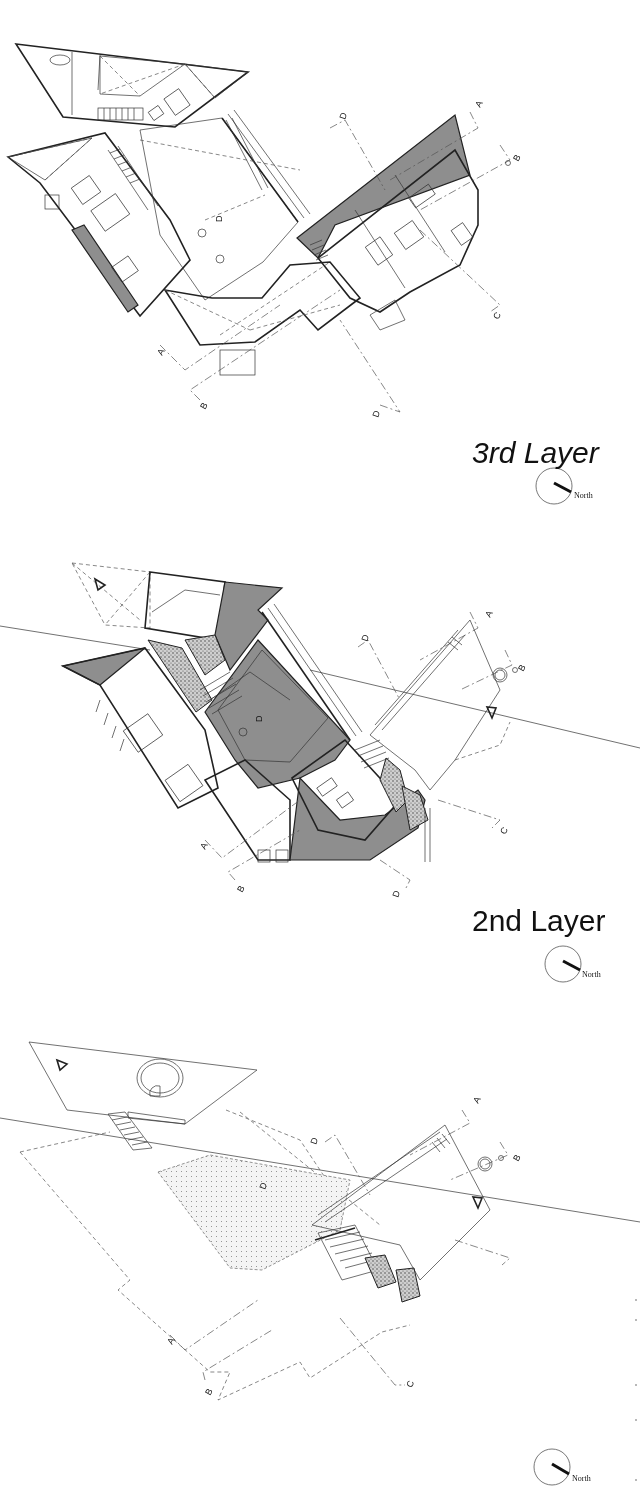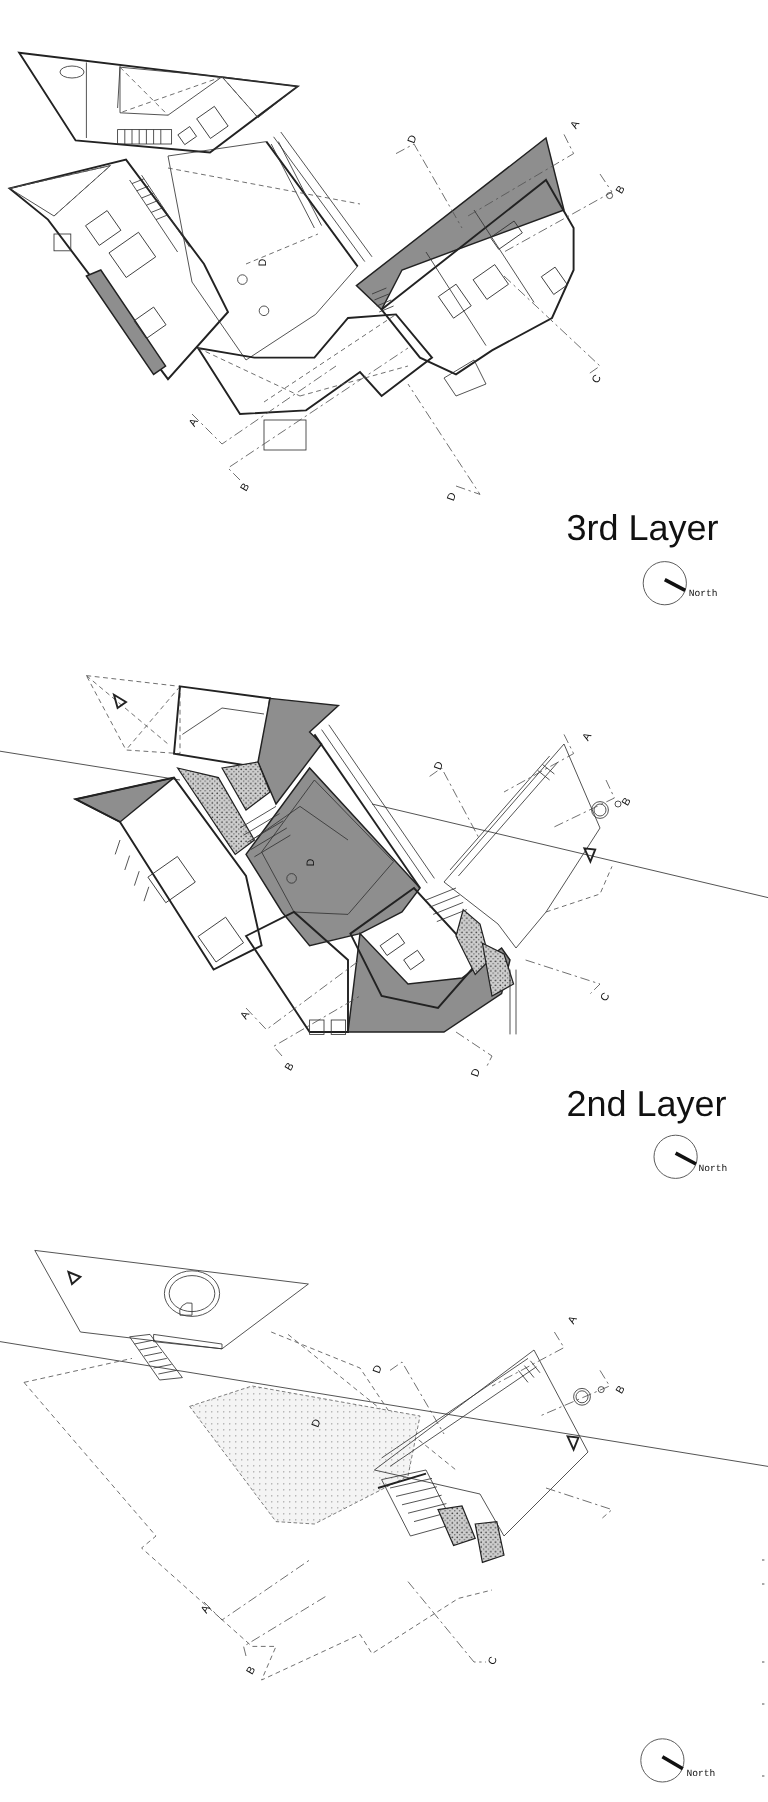--- a/index.html
+++ b/index.html
@@ -1,20 +1,20 @@
 <!DOCTYPE html>
 <html><head>
 <meta charset="utf-8">
 <style>
   html, body { margin: 0; padding: 0; background: #ffffff; }
   body { width: 640px; height: 1502px; position: relative; overflow: hidden; font-family: "Liberation Sans", sans-serif; }
   .sheet { position: absolute; left: 0; top: 0; width: 640px; height: 1502px; }
   svg { position: absolute; left: 0; top: 0; }
   .layer-title { position: absolute; font-family: "Liberation Sans", sans-serif; font-size: 30px; color: #111; letter-spacing: 0px; white-space: nowrap; }
-  .north-label { position: absolute; font-family: Liberation Mono, monospace; font-size: 8px; color: #111; }
+  .north-label { position: absolute; font-family: Liberation Serif, serif; font-size: 8px; color: #111; }
   .sec { font-family: "Liberation Sans", sans-serif; font-size: 9px; fill: #111; }
   .wall { stroke: #222; stroke-width: 1.6; fill: none; }
   .thin { stroke: #333; stroke-width: 0.7; fill: none; }
   .dash { stroke: #555; stroke-width: 0.7; fill: none; stroke-dasharray: 4 3; }
   .dashdot { stroke: #555; stroke-width: 0.7; fill: none; stroke-dasharray: 8 3 2 3; }
   .hatch { fill: #8e8e8e; stroke: #222; stroke-width: 1.2; }
   .gravel { fill: url(#gravel); stroke: #222; stroke-width: 1; }
   .dots { fill: url(#dots); stroke: #666; stroke-width: 0.7; stroke-dasharray: 3 2; }
 </style>
 </head>
@@ -308,21 +308,21 @@
           <line x1="635" y1="1480" x2="637" y2="1480"></line>
         </g>
 
     <g>
       <circle cx="552" cy="1467" r="18" fill="none" stroke="#555" stroke-width="0.8"></circle>
       <line x1="552" y1="1464" x2="569" y2="1474" stroke="#111" stroke-width="3"></line>
     </g>
   </g>
 </svg>
 
-<div class="layer-title" style="left:472px; top:424px;">3rd Layer</div>
+<div class="layer-title" style="left:472px; top:436px;font-style:italic;">3rd Layer</div>
 <div class="north-label" style="left:574px; top:491px;">North</div>
 
 <div class="layer-title" style="left:472px; top:904px;">2nd Layer</div>
 <div class="north-label" style="left:582px; top:970px;">North</div>
 
 <div class="north-label" style="left:572px; top:1474px;">North</div>
 
 </div>
 
 </body></html>

